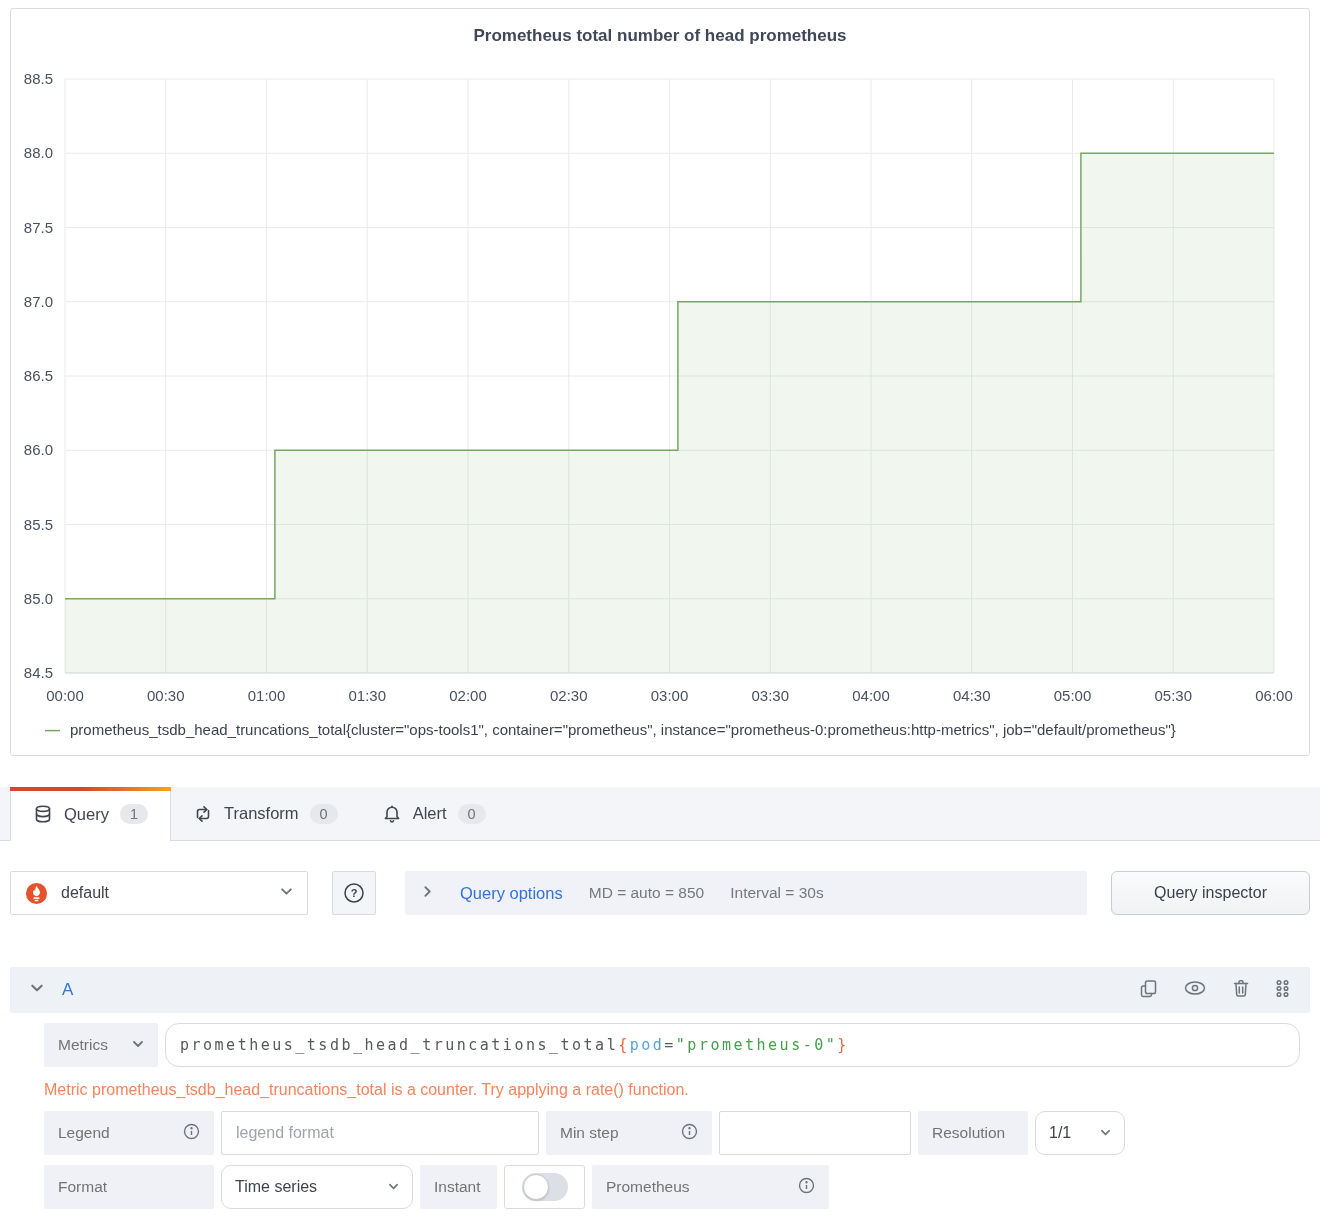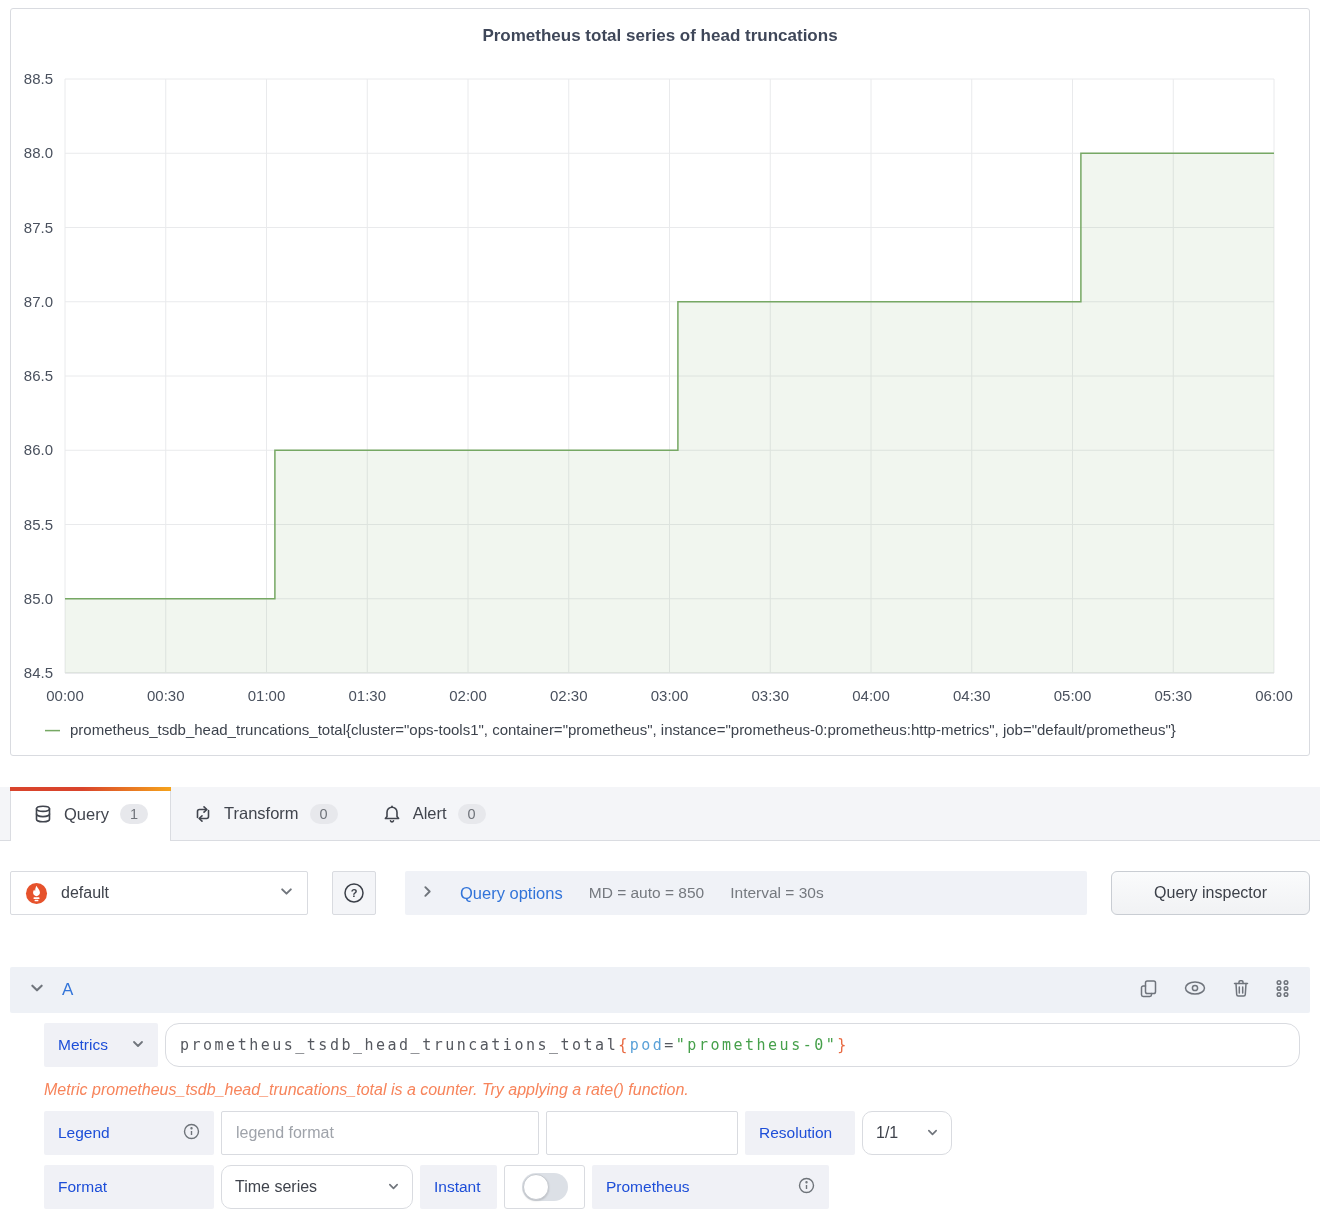--- a/index.html
+++ b/index.html
@@ -50,48 +50,48 @@
   .refid-row { margin:52px 10px 0 10px; height:46px; background:#eef1f6; border-radius:2px;
     display:flex; align-items:center; padding:0 20px; }
   .refid { color:#3274d9; font-size:17px; font-weight:500; margin-left:18px; }
   .refid-actions { margin-left:auto; display:flex; align-items:center; gap:24px; }
   .refid-actions svg { stroke:#6f747c; fill:none; stroke-width:1.5; stroke-linecap:round; stroke-linejoin:round; cursor:pointer; }
   .chev svg, .chev-sm svg { stroke:#70757c; fill:none; stroke-width:1.8; stroke-linecap:round; stroke-linejoin:round; }
 
   .editor { margin:10px 20px 0 44px; }
   .row { display:flex; gap:7px; margin-bottom:10px; height:44px; }
   .chip { background:#f0f1f6; border-radius:2px; display:flex; align-items:center;
-    padding:0 14px; font-size:15.5px; font-weight:500; color:#1d4ed8; }
+    padding:0 14px; font-size:15.5px; font-weight:500; color:#737373; }
   .chip .sp { flex:1; }
   .w170 { width:170px; } .w166 { width:166px; } .w110 { width:110px; } .w77 { width:77px; }
   .w237 { width:237px; }
   .input { background:#fff; border:1px solid #d9dbe0; border-radius:2px; height:44px;
     padding:0 14px; font-size:16px; color:#3f434c; font-family:"Liberation Sans",sans-serif; }
   .input::placeholder { color:#9fa3aa; }
   .select { background:#fff; border:1px solid #d9dbe0; border-radius:10px; display:flex;
     align-items:center; padding:0 13px; font-size:16px; color:#3f434c; cursor:pointer; }
   .select .sp { flex:1; }
   .query-field { flex:1; background:#fff; border:1px solid #d9dbe0; border-radius:14px;
     display:flex; align-items:center; padding:0 14px; overflow:hidden; white-space:nowrap;
     font-family:"DejaVu Sans Mono","Liberation Mono",monospace; font-size:15px; letter-spacing:2.5px; }
   .tok-metric { color:#55585f; } .tok-brace { color:#e8683f; } .tok-label { color:#5aa1d8; }
   .tok-eq { color:#55585f; } .tok-str { color:#46a04b; }
-  .warning { margin:14px 20px 12px 44px; font-size:16px; color:#f7845b;font-style:italic; }
+  .warning { margin:14px 20px 12px 44px; font-size:16px; color:#f7845b; }
   .info svg { stroke:#6e7379; fill:none; stroke-width:1.4; }
   .toggle-box { width:81px; background:#fff; border:1px solid #d9dbe0; border-radius:3px;
     display:flex; align-items:center; justify-content:center; cursor:pointer; }
   .toggle-track { width:46px; height:28px; border-radius:14px; background:#dce0e6; position:relative; }
   .toggle-knob { position:absolute; left:1px; top:1px; width:26px; height:26px; border-radius:50%;
     background:#fff; border:1px solid #c5c9cf; box-shadow:0 1px 2px rgba(0,0,0,.15); }
 </style>
 </head>
 <body>
 
 <div class="panel">
-  <div class="panel-title">Prometheus total series of head truncations</div>
+  <div class="panel-title">Prometheus total number of head prometheus</div>
   <svg id="chart" class="chart-svg" width="1298" height="652" viewBox="0 0 1298 652">
       <line x1="54" y1="614" x2="1263" y2="614" stroke="#d5d7db" stroke-width="1"></line>
       <text class="tick" x="42" y="619" text-anchor="end">84.5</text>
       <line x1="54" y1="539.75" x2="1263" y2="539.75" stroke="#e9eaec" stroke-width="1"></line>
       <text class="tick" x="42" y="544.75" text-anchor="end">85.0</text>
       <line x1="54" y1="465.5" x2="1263" y2="465.5" stroke="#e9eaec" stroke-width="1"></line>
       <text class="tick" x="42" y="470.5" text-anchor="end">85.5</text>
       <line x1="54" y1="391.25" x2="1263" y2="391.25" stroke="#e9eaec" stroke-width="1"></line>
       <text class="tick" x="42" y="396.25" text-anchor="end">86.0</text>
       <line x1="54" y1="317" x2="1263" y2="317" stroke="#e9eaec" stroke-width="1"></line>
@@ -287,62 +287,73 @@
       <span class="sp"></span>
       <span class="info">
         <svg width="17" height="17" viewBox="0 0 17 17">
             <circle cx="8.5" cy="8.5" r="7"></circle>
             <path d="M8.5 8v4"></path>
             <circle cx="8.5" cy="5.2" r="0.5" fill="#6e7379"></circle>
           </svg>
       </span>
     </div>
     <input class="input" style="width: 318px;" value="" placeholder="legend format">
-    <input class="input" style="width: 192px;" value="">
-    <div class="chip w110">
-      <span>Resolution</span>
-    </div>
-    <div class="select" style="width:90px">
-      <span>1/1</span>
-      <span class="sp"></span>
-      <span class="chev-sm">
-        <svg width="11" height="11" viewBox="0 0 12 12">
-            <path d="M2 4l4 4 4-4"></path>
-          </svg>
-      </span>
-    </div>
-  </div>
-
-  <div class="row">
-    <div class="chip w170">
-      <span>Format</span>
-    </div>
-    <div class="select" style="width:192px">
-      <span>Time series</span>
-      <span class="sp"></span>
-      <span class="chev-sm">
-        <svg width="11" height="11" viewBox="0 0 12 12">
-            <path d="M2 4l4 4 4-4"></path>
-          </svg>
-      </span>
-    </div>
-    <div class="chip w77">
-      <span>Instant</span>
-    </div>
-    <div class="toggle-box">
-      <span class="toggle-track">
-        <span class="toggle-knob"></span>
-      </span>
-    </div>
-    <div class="chip w237">
-      <span>Prometheus</span>
+    <div class="chip w166">
+      <span>Min step</span>
       <span class="sp"></span>
       <span class="info">
         <svg width="17" height="17" viewBox="0 0 17 17">
             <circle cx="8.5" cy="8.5" r="7"></circle>
             <path d="M8.5 8v4"></path>
             <circle cx="8.5" cy="5.2" r="0.5" fill="#6e7379"></circle>
           </svg>
       </span>
     </div>
+    <input class="input" style="width: 192px;" value="">
+    <div class="chip w110">
+      <span>Resolution</span>
+    </div>
+    <div class="select" style="width:90px">
+      <span>1/1</span>
+      <span class="sp"></span>
+      <span class="chev-sm">
+        <svg width="11" height="11" viewBox="0 0 12 12">
+            <path d="M2 4l4 4 4-4"></path>
+          </svg>
+      </span>
+    </div>
+  </div>
+
+  <div class="row">
+    <div class="chip w170">
+      <span>Format</span>
+    </div>
+    <div class="select" style="width:192px">
+      <span>Time series</span>
+      <span class="sp"></span>
+      <span class="chev-sm">
+        <svg width="11" height="11" viewBox="0 0 12 12">
+            <path d="M2 4l4 4 4-4"></path>
+          </svg>
+      </span>
+    </div>
+    <div class="chip w77">
+      <span>Instant</span>
+    </div>
+    <div class="toggle-box">
+      <span class="toggle-track">
+        <span class="toggle-knob"></span>
+      </span>
+    </div>
+    <div class="chip w237">
+      <span>Prometheus</span>
+      <span class="sp"></span>
+      <span class="info">
+        <svg width="17" height="17" viewBox="0 0 17 17">
+            <circle cx="8.5" cy="8.5" r="7"></circle>
+            <path d="M8.5 8v4"></path>
+            <circle cx="8.5" cy="5.2" r="0.5" fill="#6e7379"></circle>
+          </svg>
+      </span>
+    </div>
   </div>
 
 </div>
 
 </body></html>

